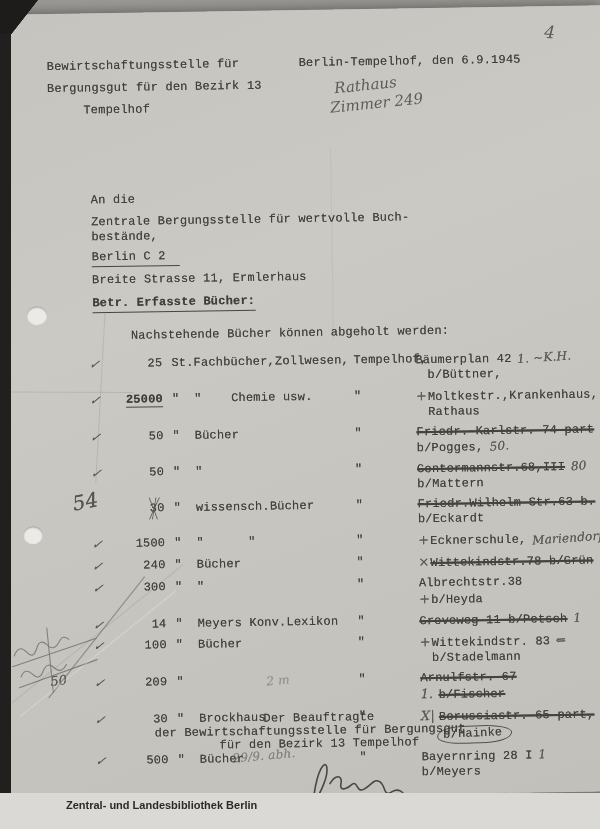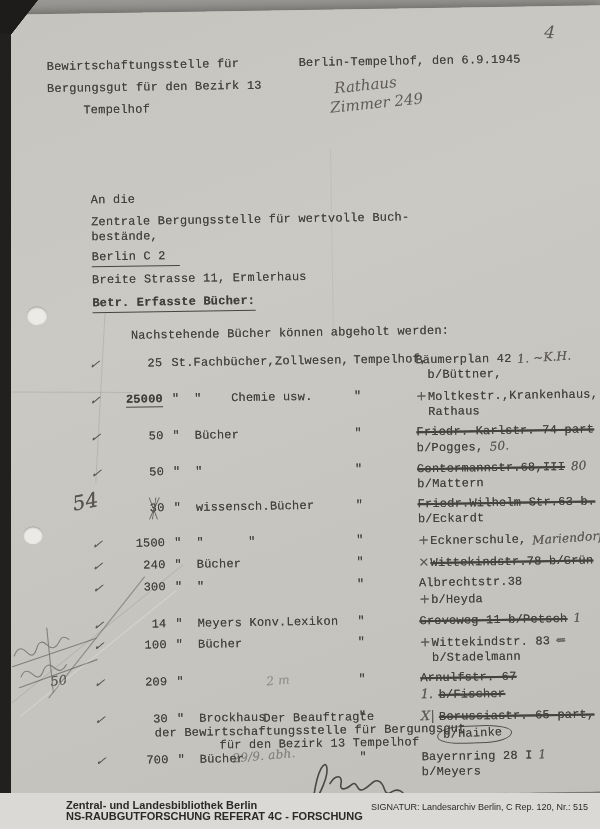--- a/index.html
+++ b/index.html
@@ -226,21 +226,21 @@
       <span class="mid">"  Brockhaus</span>
       <span class="loc">"</span>
       <span class="addr">
         <span class="aline"><span class="mark hw" style="width:18px;">X|</span><span class="struck">Borussiastr. 65 part,</span></span>
         <span class="aline" style="padding-left:16px;margin-top:1px;"><span class="boxed"><span>b/Hainke</span></span></span>
       </span>
     </div>
 
     <div class="trow">
       <span class="check hw">✓</span>
-      <span class="qty"><span class="qv">700</span></span>
+      <span class="qty"><span class="qv">500</span></span>
       <span class="mid">"  Bücher</span>
       <span class="hw hwmid" style="position:absolute;left:135px;top:-3px;opacity:.6;">29/9. abh.</span>
       <span class="loc">"</span>
       <span class="addr">
         <span class="aline"><span>Bayernring 28 I</span><span class="hw hwafter">1</span></span>
         <span class="aline"><span>b/Meyers</span></span>
       </span>
     </div>
   </div>
 
@@ -272,16 +272,14 @@
   </svg>
 
 </div>
 
 <div class="edge-left"></div>
 <div class="corner-dark"></div>
 
 <div class="scanfoot">
   <div class="sf-left">
     <span style="display:block;">Zentral- und Landesbibliothek Berlin</span>
-    <span style="display:block;">NS-RAUBGUTFORSCHUNG REFERAT 4C - FORSCHUNG</span>
-  </div>
-  <div class="sf-right">SIGNATUR: Landesarchiv Berlin, C Rep. 120, Nr.: 515</div>
+  </div>
 </div>
 
 </body></html>

